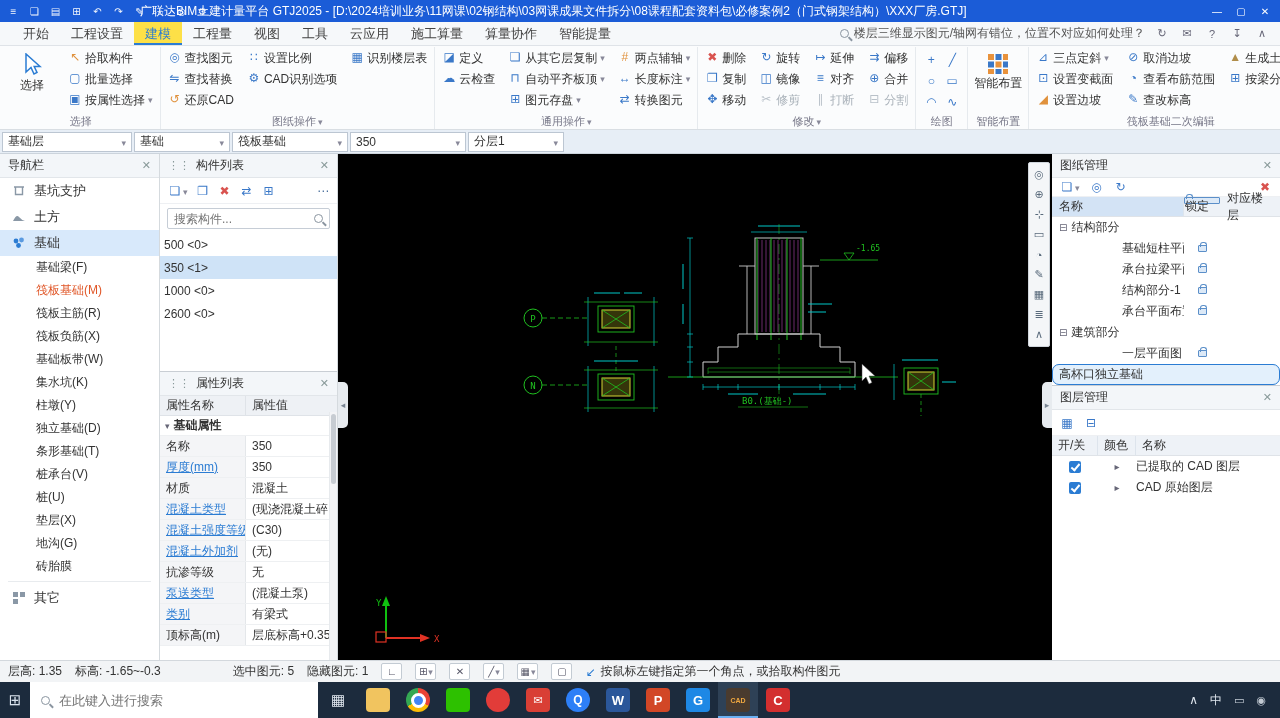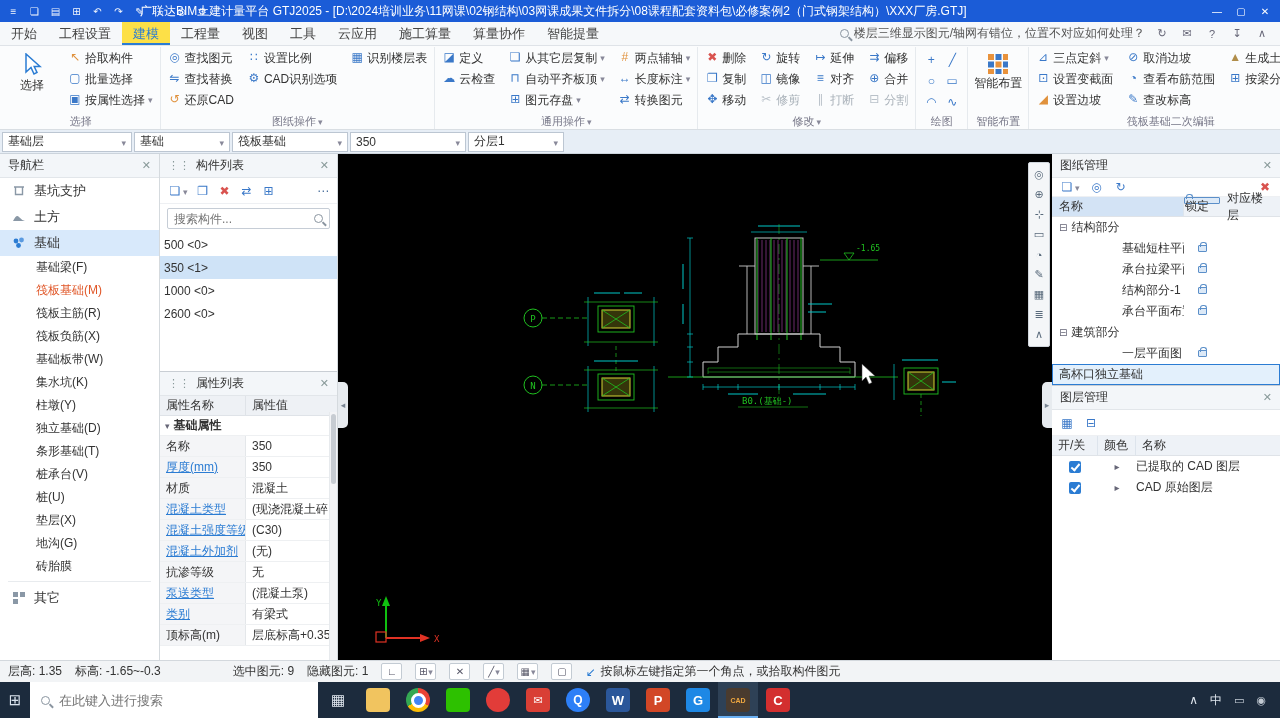--- a/index.html
+++ b/index.html
@@ -9,21 +9,21 @@
 
 
 .titlebar{height:22px;background:#1b5cd7;display:flex;align-items:center;color:#fff;padding:0 4px;position:relative;flex:none;}
 .qa{display:flex;gap:2px;z-index:2;}
 .qa span{width:19px;height:16px;display:flex;align-items:center;justify-content:center;font-size:10px;opacity:.95;}
 .title-text{position:absolute;left:0;right:0;text-align:left;font-size:12px;white-space:nowrap;overflow:hidden;text-overflow:ellipsis;padding:0 140px;}
 .winctl{margin-left:auto;display:flex;gap:2px;z-index:2;}
 .winctl span{width:22px;height:16px;display:flex;align-items:center;justify-content:center;font-size:10px;}
 
 
-.tabbar{height:24px;background:#f6f8fa;border-bottom:1px solid #dfe3e8;display:flex;align-items:stretch;padding-left:0;flex:none;}
+.tabbar{height:24px;background:#f6f8fa;border-bottom:1px solid #dfe3e8;display:flex;align-items:stretch;padding-left:12px;flex:none;}
 .tab{padding:0 11px;display:flex;align-items:center;font-size:13px;color:#444;}
 .tab.active{color:#2b7cd3;font-weight:normal;box-shadow:inset 0 -2px 0 #2b7cd3;background:#fde047;}
 .tab-right{margin-left:auto;display:flex;align-items:center;gap:9px;padding-right:10px;color:#556;}
 .help-q{display:flex;align-items:center;gap:5px;font-size:12px;color:#555;}
 .tmi{width:16px;height:16px;display:flex;align-items:center;justify-content:center;font-size:11px;color:#667;}
 
 
 .ribbon{height:84px;background:#fbfcfd;border-bottom:1px solid #d9dee3;display:flex;padding:1px 2px 0 2px;flex:none;}
 .rgroup{display:flex;flex-direction:column;padding:0 5px;border-right:1px solid #e6eaee;}
 .rgc{flex:1;display:flex;align-items:flex-start;gap:9px;padding-top:3px;}
@@ -144,21 +144,21 @@
 .dm-cols{display:flex;height:20px;background:#eef2f7;border-bottom:1px solid #dfe3e8;font-size:12px;flex:none;}
 .dmc{display:flex;align-items:center;padding:0 7px;border-right:1px solid #dde4ec;}
 .dmc.name{flex:1;background:#d3e3f5;}
 .dmc.lock{width:36px;justify-content:center;padding:0;}
 .dmc.floor{width:60px;border-right:none;}
 .trow{display:flex;height:21px;align-items:center;font-size:12px;flex:none;}
 .trow .tname{flex:1;display:flex;align-items:center;gap:4px;padding-left:7px;white-space:nowrap;overflow:hidden;}
 .trow .tname.child{padding-left:22px;margin-left:48px;}
 .trow .tlock{width:36px;display:flex;justify-content:center;}
 .trow .tfloor{width:60px;}
-.trow.sel{background:#e3f0fc;outline:1px solid #2b7cd3;outline-offset:-1px;}
+.trow.sel{background:#e3f0fc;outline:1px solid #2b7cd3;outline-offset:-1px;border-radius:7px;}
 .exp{font-size:10px;color:#667;}
 .lock{width:9px;height:7px;border:1px solid #5b8fc9;border-radius:1px;background:#dce9f7;position:relative;display:inline-block;}
 .lock::before{content:"";position:absolute;left:1px;top:-4px;width:5px;height:4px;border:1px solid #5b8fc9;border-bottom:none;border-radius:3px 3px 0 0;}
 
 .lm{flex:1;display:flex;flex-direction:column;min-height:0;}
 .lm-tools{height:26px;display:flex;align-items:center;gap:10px;padding:0 8px;border-bottom:1px solid #eef0f3;color:#4a6f9c;}
 .lm-cols{display:flex;height:20px;background:#eef2f7;border-bottom:1px solid #dfe3e8;font-size:12px;flex:none;}
 .lmc{display:flex;align-items:center;padding:0 6px;border-right:1px solid #dde4ec;}
 .lmc.sw{width:46px;} .lmc.col{width:38px;} .lmc.nm{flex:1;border-right:none;}
 .lrow{display:flex;height:21px;align-items:center;font-size:12px;flex:none;}
@@ -947,21 +947,21 @@
           <span class="nm">CAD 原始图层</span>
         </div>
       </div>
     </div>
   </div>
 
   <div class="statusbar">
     <span>层高: 1.35</span>
     <span>标高: -1.65~-0.3</span>
     <span style="width:46px"></span>
-    <span>选中图元: 9</span>
+    <span>选中图元: 5</span>
     <span>隐藏图元: 1</span>
     <span class="sb-ico s1"></span>
     <span class="sb-ico s2">
         <span class="dn"></span>
       </span>
     <span class="sb-ico s3"></span>
     <span class="sb-ico s4">
         <span class="dn"></span>
       </span>
     <span class="sb-ico s5">

